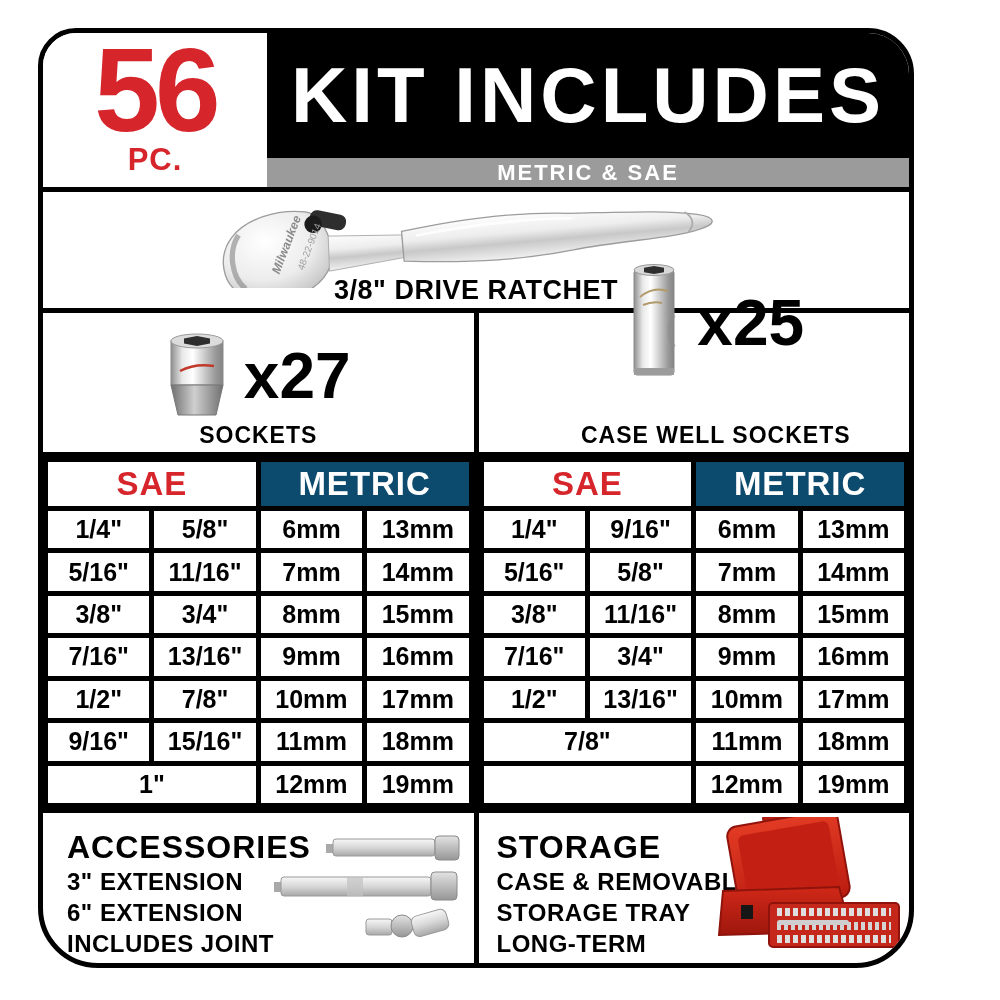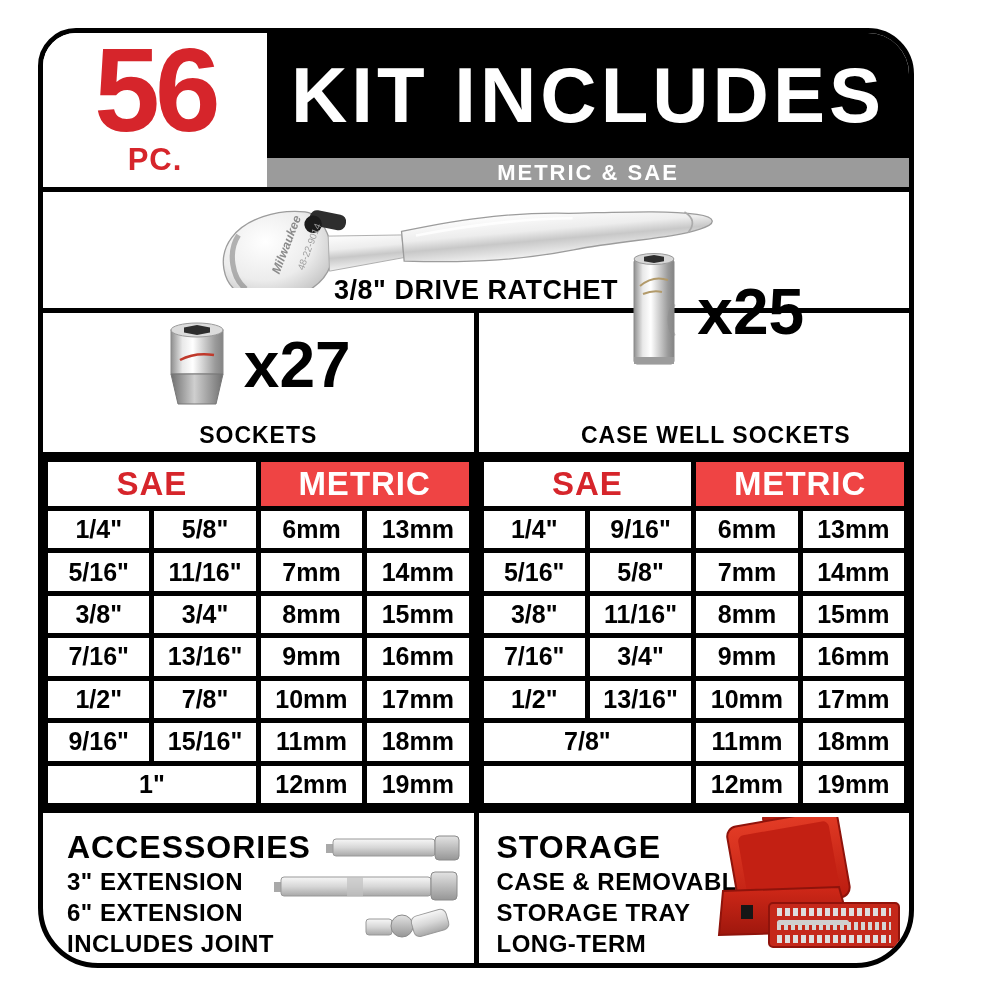--- a/index.html
+++ b/index.html
@@ -28,32 +28,32 @@
   .ratchet-caption{position:absolute;bottom:2px;left:0;width:100%;text-align:center;
                    font-size:27px;font-weight:800;letter-spacing:0.5px;color:#000;}
 
   
   .sockets{height:144px;display:flex;}
   .half{flex:1;box-sizing:border-box;position:relative;}
   .half + .half{border-left:5px solid #000;}
   .socket-cell{display:flex;flex-direction:column;align-items:center;justify-content:flex-end;height:100%;padding-bottom:3px;box-sizing:border-box;}
   .socket-row{display:flex;align-items:center;gap:16px;}
   .big-count{font-size:64px;font-weight:800;letter-spacing:0px;color:#000;line-height:1;}
-  .socket-caption{font-size:23px;font-weight:800;letter-spacing:1px;color:#000;margin-top:14px;}
+  .socket-caption{font-size:23px;font-weight:800;letter-spacing:1px;color:#000;margin-top:3px;}
   .nudge{transform:translateX(22px);gap:36px;}
 
   
   .tables{height:356px;display:flex;}
   .t-half{flex:1;box-sizing:border-box;}
   .t-half + .t-half{border-left:5px solid #000;}
   table{width:100%;height:100%;border-collapse:collapse;table-layout:fixed;}
   th,td{border:5px solid #000;text-align:center;vertical-align:middle;padding:0;font-weight:800;}
   th{font-size:33px;height:44px;letter-spacing:1px;}
   th.sae{color:#d6252b;background:#fff;}
-  th.metric{color:#fff;background:#ef4444;}
+  th.metric{color:#fff;background:#0c4a6e;}
   td{font-size:25px;color:#000;background:#fff;}
 
   
   .bottom{flex:1;display:flex;}
   .info-pad{padding:16px 0 0 24px;}
   .stor .info-pad{padding-left:18px;}
   .info-title{font-size:32px;font-weight:800;letter-spacing:1px;color:#000;}
   .info-line{font-size:24px;font-weight:800;letter-spacing:0.5px;color:#000;line-height:1.3;}
   .acc-svg{position:absolute;right:6px;top:18px;}
   .case-svg{position:absolute;right:4px;top:4px;}

